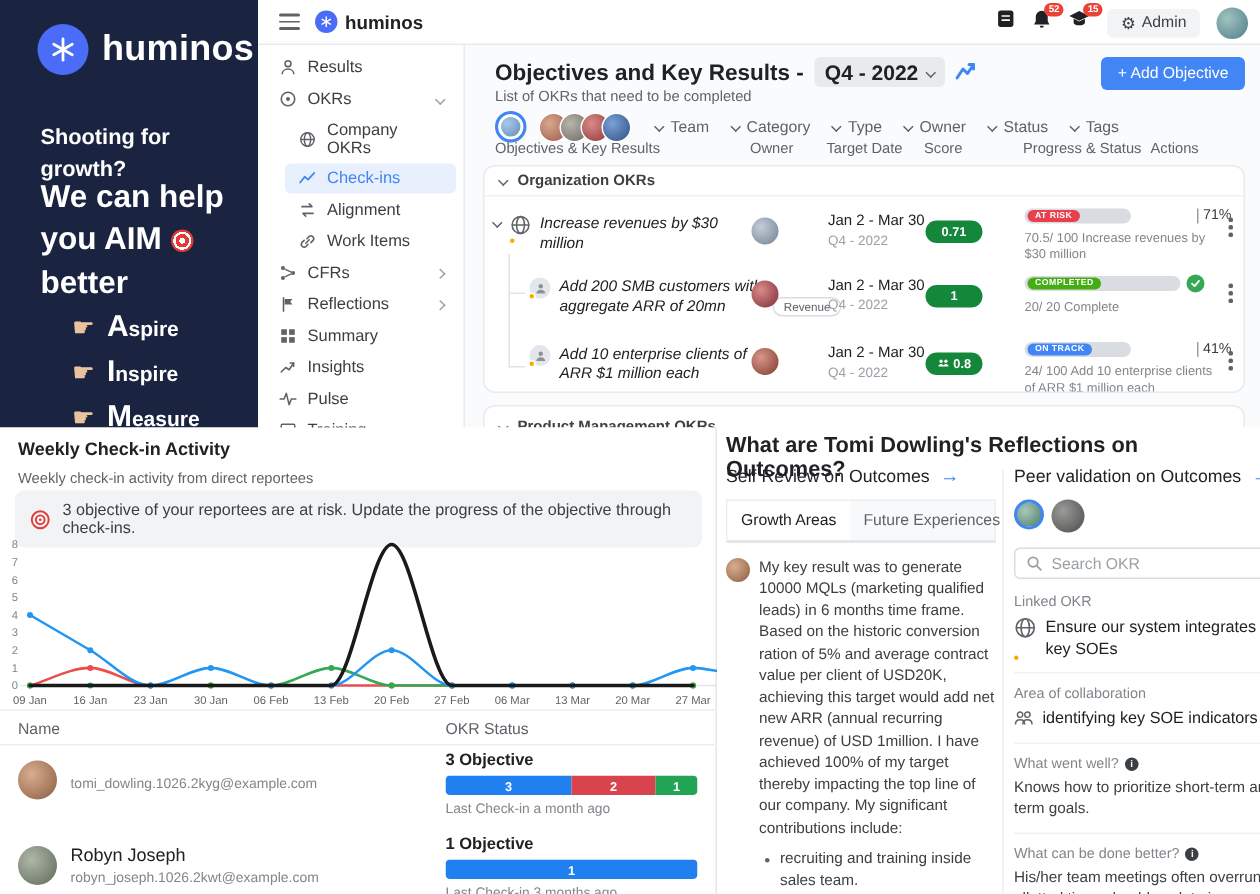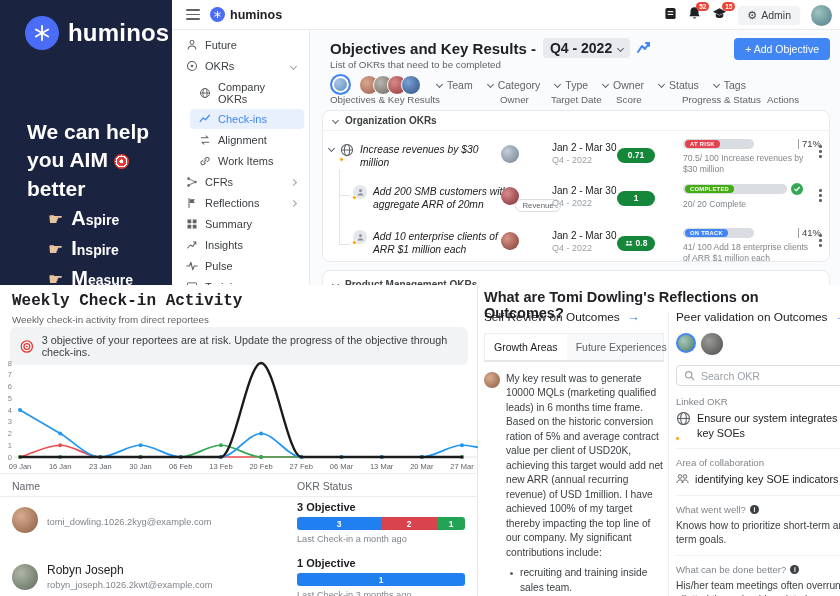--- a/index.html
+++ b/index.html
@@ -89,21 +89,21 @@
   .pct { font-size:9.5px; color:#3c4043; border-left:1px solid #9aa0a6; padding-left:3px; line-height:1;margin-left:40px; }
   .psub { margin-top:4px; font-size:8.6px; color:#80868b; line-height:1.3; width:132px; }
   .check-circle { width:12px; height:12px; border-radius:50%; background:#34a853; display:flex; align-items:center; justify-content:center; flex:none; }
   .cell-dots { position:absolute; left:494px; cursor:pointer; }
   .dots3 { display:flex; flex-direction:column; gap:2.5px; padding:2px; }
   .dots3 i { width:2.5px; height:2.5px; border-radius:50%; background:#5f6368; }
   .connector { position:absolute; border-color:#e0e3e7; border-style:solid; border-width:0; }
 
   
   #checkin { left:0; top:285px; width:478px; height:311px; background:#fff; border-right:1px solid #e4e6e9; }
-  .ck-title { position:absolute; left:12px; top:7px; font-size:16px; font-weight:bold; color:#202124;font-family:Liberation Mono, monospace; }
+  .ck-title { position:absolute; left:12px; top:7px; font-size:12px; font-weight:bold; color:#202124; }
   .ck-sub { position:absolute; left:12px; top:29px; font-size:9.8px; color:#5f6368; }
   .ck-alert { position:absolute; left:10px; top:42px; width:458px; background:#f1f3f4; border-radius:6px; padding:7px 10px; display:flex; align-items:center; gap:8px; font-size:10.8px; color:#3c4043; }
   #chart { position:absolute; left:0; top:70px; }
   .ck-thead { position:absolute; left:0; top:188px; width:478px; height:24px; border-top:1px solid #eceef0; border-bottom:1px solid #eceef0; font-size:10.5px; color:#5f6368; }
   .ck-thead span:first-child { position:absolute; left:12px; top:6px; }
   .ck-thead span:last-child { position:absolute; left:297px; top:6px; }
   .ck-row { position:absolute; left:0; width:478px; }
   .ck-person { position:absolute; left:12px; top:10px; display:flex; gap:9px; align-items:center; }
   .ck-name { font-size:12px; color:#202124; font-weight:500; }
   .ck-email { font-size:9.3px; color:#80868b; margin-top:3px; }
@@ -150,20 +150,21 @@
         <svg width="20" height="20" viewBox="0 0 24 24">
             <g stroke="#fff" stroke-width="2.2" stroke-linecap="round">
               <line x1="12" y1="3.5" x2="12" y2="20.5"></line>
               <line x1="4.6" y1="7.8" x2="19.4" y2="16.2"></line>
               <line x1="4.6" y1="16.2" x2="19.4" y2="7.8"></line>
             </g>
           </svg>
       </span>
       <span class="logo-text">huminos</span>
     </div>
+    <div class="tag1">Shooting for growth?</div>
     <div class="tag2">
       <span>We can help you AIM</span>
       <span class="dart"></span>
       <span>better</span>
     </div>
     <div class="points">
       <div class="point">
         <span class="finger">☛</span>
         <span class="pt-big">A</span>
           <span class="pt-rest">spire</span>
@@ -230,21 +231,21 @@
   </div>
 
   <div class="abs" id="sidebar">
     <div class="side-item">
       <span class="sicon">
           <svg width="12" height="12" viewBox="0 0 16 16">
             <circle cx="8" cy="4.6" r="2.6" fill="none" stroke="#5f6368" stroke-width="1.4"></circle>
             <path d="M2.8 14c0-2.8 2.3-4.6 5.2-4.6s5.2 1.8 5.2 4.6" fill="none" stroke="#5f6368" stroke-width="1.4"></path>
           </svg>
         </span>
-      <span>Future</span>
+      <span>Results</span>
     </div>
     <div class="side-item">
       <span class="sicon">
           <svg width="12" height="12" viewBox="0 0 16 16">
             <circle cx="8" cy="8" r="6" fill="none" stroke="#5f6368" stroke-width="1.4"></circle>
             <circle cx="8" cy="8" r="1.8" fill="#5f6368"></circle>
           </svg>
         </span>
       <span>OKRs</span>
       <span class="edge chev down gray"></span>
@@ -525,21 +526,21 @@
           </span>
         </div>
         <div class="cell-prog" style="top:4px;">
           <div class="pbar-line">
             <span class="pbar">
               <span class="pfill" style="width:41%; background:#7aa6f2;"></span>
               <span class="ppill" style="background:#4285f4;">ON TRACK</span>
             </span>
             <span class="pct">41%</span>
           </div>
-          <div class="psub">41/ 100  Add 18 enterprise clients of ARR $1 million each</div>
+          <div class="psub">24/ 100  Add 10 enterprise clients of ARR $1 million each</div>
         </div>
         <div class="cell-dots" style="top:8px;">
             <span class="dots3">
               <i></i>
               <i></i>
               <i></i>
             </span>
           </div>
       </div>
     </div>

